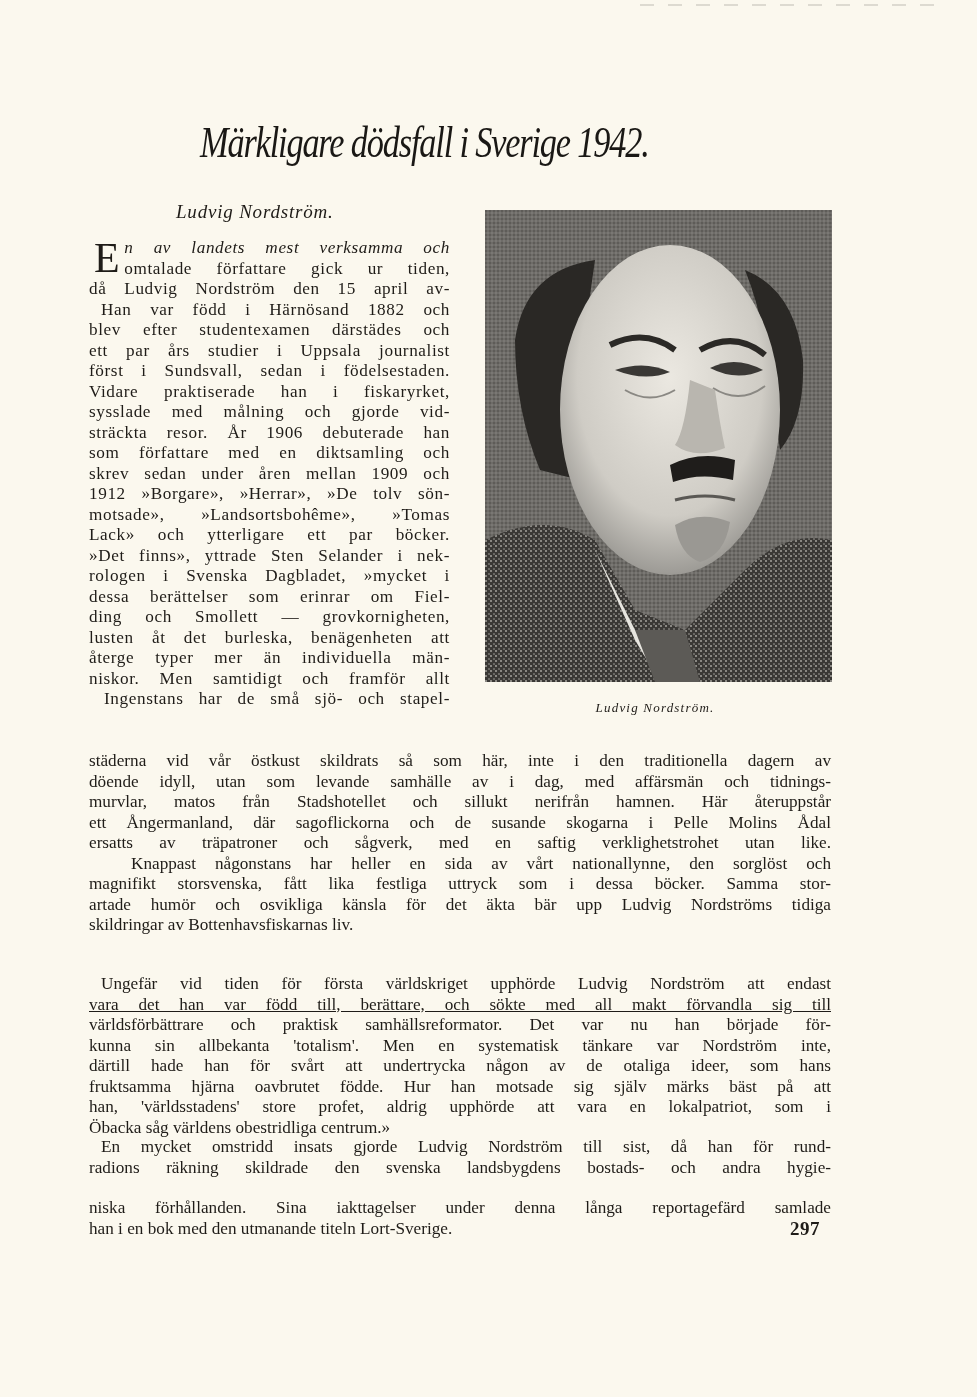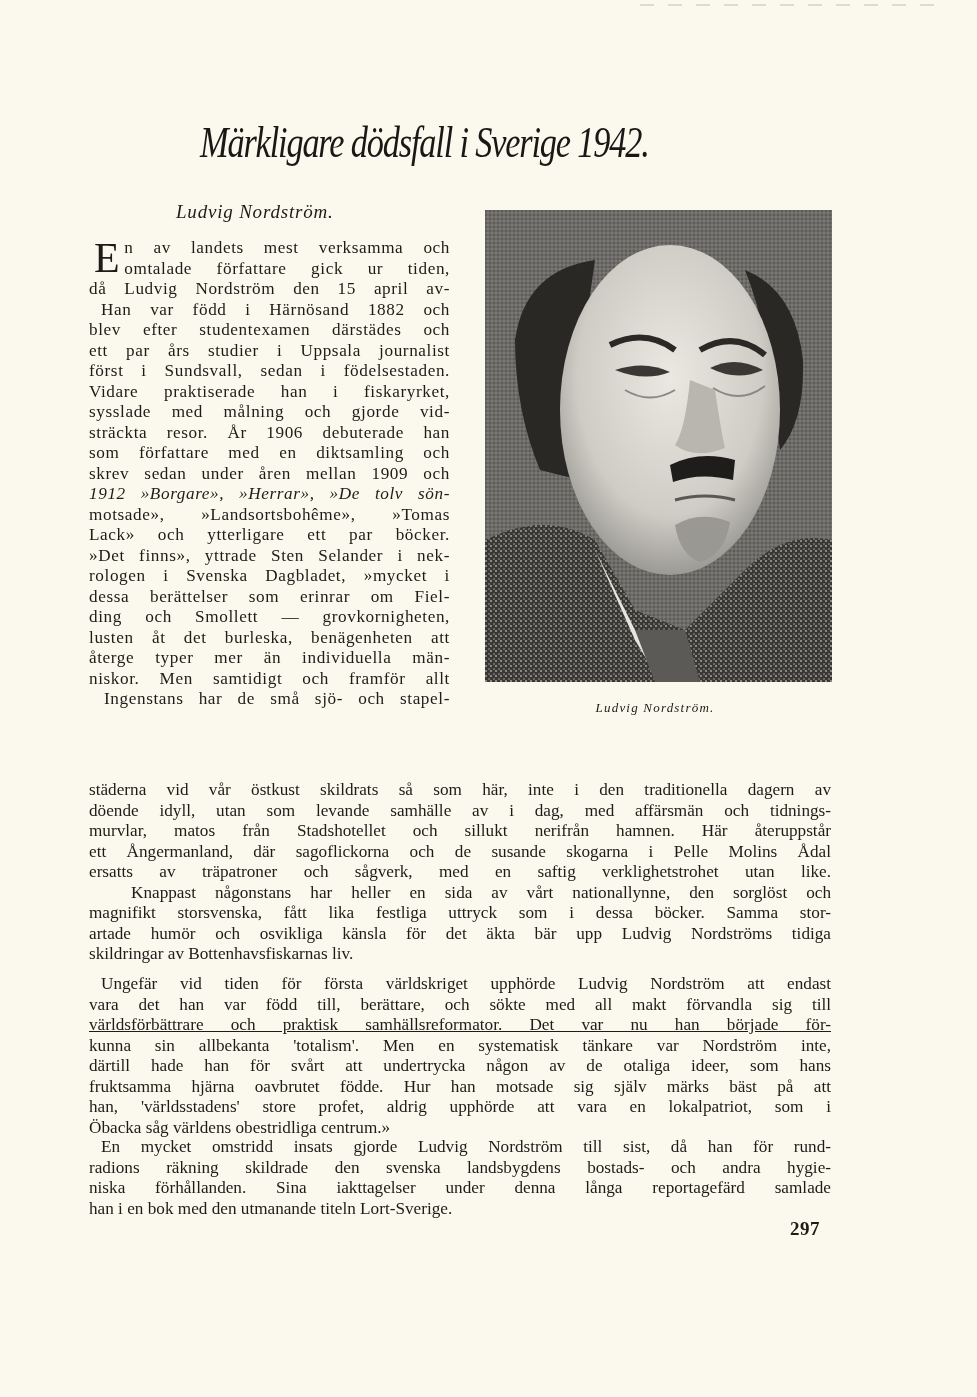--- a/index.html
+++ b/index.html
@@ -109,68 +109,68 @@
     <path d="M190 290 Q220 282 250 290" stroke="#5a5854" stroke-width="3" fill="none"></path>
 
     <path d="M190 315 Q215 300 245 312 Q240 345 215 352 Q195 345 190 315 Z" fill="#9a9893"></path>
   </svg>
 </div>
 
 <div class="caption">Ludvig Nordström.</div>
 
 <div class="col">
   <span class="dropcap">E</span>
-  <span class="ln" style="display: block;">n av landets mest verksamma och</span>
+  <span class="ln" style="display: block; font-style: italic;">n av landets mest verksamma och</span>
   <span class="ln" style="display: block;">omtalade författare gick ur tiden,</span>
   <span class="ln" style="display: block;">då Ludvig Nordström den 15 april av-</span>
   <span class="ln" style="padding-left: 12px; display: block;">Han var född i Härnösand 1882 och</span>
   <span class="ln" style="display: block;">blev efter studentexamen därstädes och</span>
   <span class="ln" style="display: block;">ett par års studier i Uppsala journalist</span>
   <span class="ln" style="display: block;">först i Sundsvall, sedan i födelsestaden.</span>
   <span class="ln" style="display: block;">Vidare praktiserade han i fiskaryrket,</span>
   <span class="ln" style="display: block;">sysslade med målning och gjorde vid-</span>
   <span class="ln" style="display: block;">sträckta resor. År 1906 debuterade han</span>
   <span class="ln" style="display: block;">som författare med en diktsamling och</span>
   <span class="ln" style="display: block;">skrev sedan under åren mellan 1909 och</span>
-  <span class="ln" style="display: block; font-style: italic;">1912 »Borgare», »Herrar», »De tolv sön-</span>
+  <span class="ln" style="display: block;">1912 »Borgare», »Herrar», »De tolv sön-</span>
   <span class="ln" style="display: block;">motsade», »Landsortsbohême», »Tomas</span>
   <span class="ln" style="display: block;">Lack» och ytterligare ett par böcker.</span>
   <span class="ln" style="display: block;">»Det finns», yttrade Sten Selander i nek-</span>
   <span class="ln" style="display: block;">rologen i Svenska Dagbladet, »mycket i</span>
   <span class="ln" style="display: block;">dessa berättelser som erinrar om Fiel-</span>
   <span class="ln" style="display: block;">ding och Smollett — grovkornigheten,</span>
   <span class="ln" style="display: block;">lusten åt det burleska, benägenheten att</span>
   <span class="ln" style="display: block;">återge typer mer än individuella män-</span>
   <span class="ln" style="display: block;">niskor. Men samtidigt och framför allt</span>
   <span class="ln" style="display: block; margin-left: 15px;">Ingenstans har de små sjö- och stapel-</span>
 </div>
 
-<div class="full" style="top:780px;font-family:Liberation Serif, serif;">
+<div class="full" style="top:751px;font-family:Liberation Serif, serif;">
   <span class="ln" style="display: block;">städerna vid vår östkust skildrats så som här, inte i den traditionella dagern av</span>
   <span class="ln" style="display: block;">döende idyll, utan som levande samhälle av i dag, med affärsmän och tidnings-</span>
   <span class="ln" style="display: block;">murvlar, matos från Stadshotellet och sillukt nerifrån hamnen. Här återuppstår</span>
   <span class="ln" style="display: block;">ett Ångermanland, där sagoflickorna och de susande skogarna i Pelle Molins Ådal</span>
   <span class="ln" style="display: block;">ersatts av träpatroner och sågverk, med en saftig verklighetstrohet utan like.</span>
   <span class="ln" style="display: block; margin-left: 42px;">Knappast någonstans har heller en sida av vårt nationallynne, den sorglöst och</span>
   <span class="ln" style="display: block;">magnifikt storsvenska, fått lika festliga uttryck som i dessa böcker. Samma stor-</span>
   <span class="ln" style="display: block;">artade humör och osvikliga känsla för det äkta bär upp Ludvig Nordströms tidiga</span>
   <span class="ln last" style="display: block;">skildringar av Bottenhavsfiskarnas liv.</span>
 </div>
 
 <div class="full" style="top:974px;">
   <span class="ln" style="padding-left: 12px; display: block;">Ungefär vid tiden för första världskriget upphörde Ludvig Nordström att endast</span>
-  <span class="ln" style="display: block;">vara det han var född till, berättare, och sökte med all makt förvandla sig till</span>
-  <span class="ln" style="display: block; text-decoration: underline;">världsförbättrare och praktisk samhällsreformator. Det var nu han började för-</span>
+  <span class="ln" style="display: block; text-decoration: underline;">vara det han var född till, berättare, och sökte med all makt förvandla sig till</span>
+  <span class="ln" style="display: block;">världsförbättrare och praktisk samhällsreformator. Det var nu han började för-</span>
   <span class="ln" style="display: block;">kunna sin allbekanta 'totalism'. Men en systematisk tänkare var Nordström inte,</span>
   <span class="ln" style="display: block;">därtill hade han för svårt att undertrycka någon av de otaliga ideer, som hans</span>
   <span class="ln" style="display: block;">fruktsamma hjärna oavbrutet födde. Hur han motsade sig själv märks bäst på att</span>
   <span class="ln" style="display: block;">han, 'världsstadens' store profet, aldrig upphörde att vara en lokalpatriot, som i</span>
   <span class="ln last" style="display: block; font-family: Liberation Serif, serif;">Öbacka såg världens obestridliga centrum.»</span>
 </div>
 
 <div class="full" style="top:1137px;">
   <span class="ln" style="padding-left: 12px; display: block;">En mycket omstridd insats gjorde Ludvig Nordström till sist, då han för rund-</span>
   <span class="ln" style="display: block;">radions räkning skildrade den svenska landsbygdens bostads- och andra hygie-</span>
-  <span class="ln" style="display: block;">niska förhållanden. Sina iakttagelser under denna långa reportagefärd samlade</span>
+  <span class="ln" style="display: block; margin-top: 20px;">niska förhållanden. Sina iakttagelser under denna långa reportagefärd samlade</span>
   <span class="ln last" style="display: block;">han i en bok med den utmanande titeln Lort-Sverige.</span>
 </div>
 
 <div class="pagenum">297</div>
 
 </body></html>

